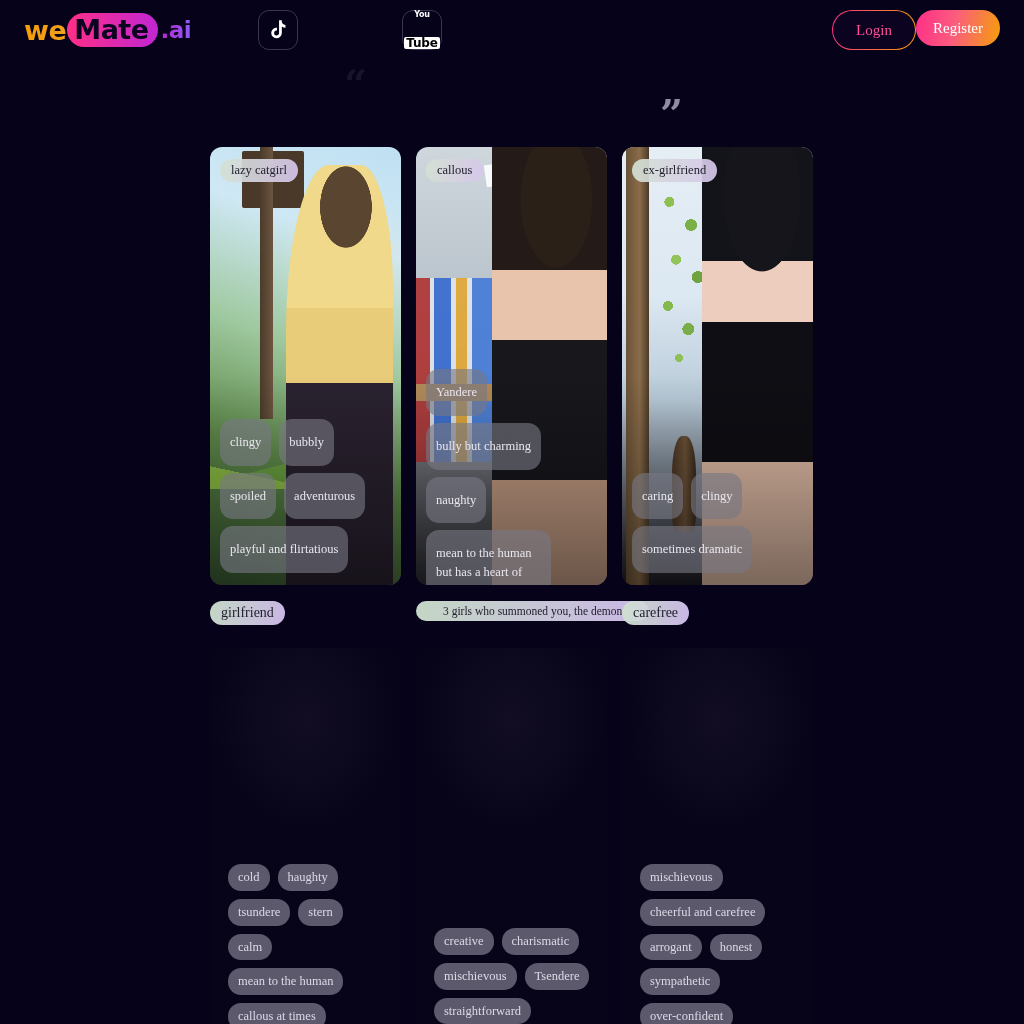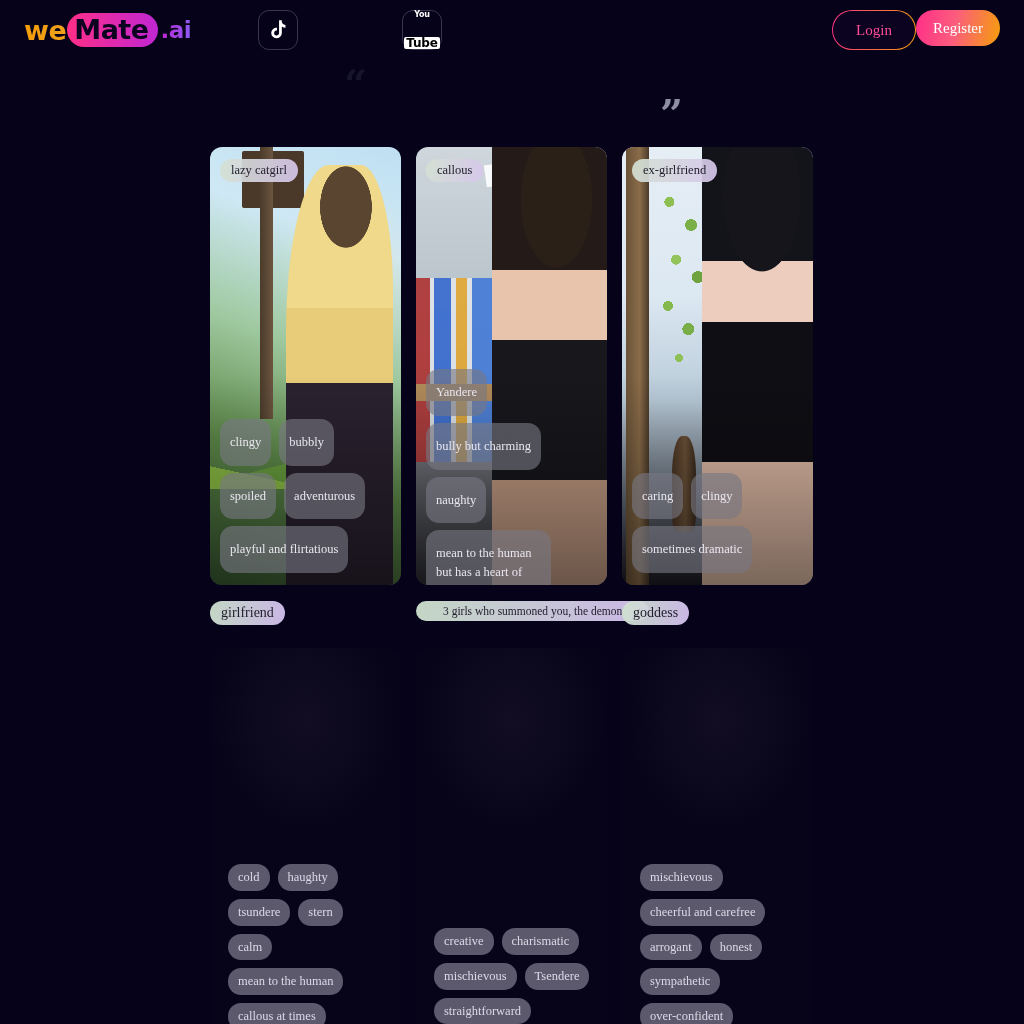--- a/index.html
+++ b/index.html
@@ -343,21 +343,21 @@
   </div>
 
   <div class="under">
     <div class="slot">
       <span class="under-badge">girlfriend</span>
     </div>
     <div class="slot">
       <span class="under-badge long">3 girls who summoned you, the demon</span>
     </div>
     <div class="slot">
-      <span class="under-badge">goddess</span>
+      <span class="under-badge">carefree</span>
     </div>
   </div>
 
   <div class="grid2">
 
     <div class="card2">
       <div class="dark-art"></div>
       <div class="tags2" style="top:216px">
         <span class="tag2">cold</span>
         <span class="tag2">haughty</span>

